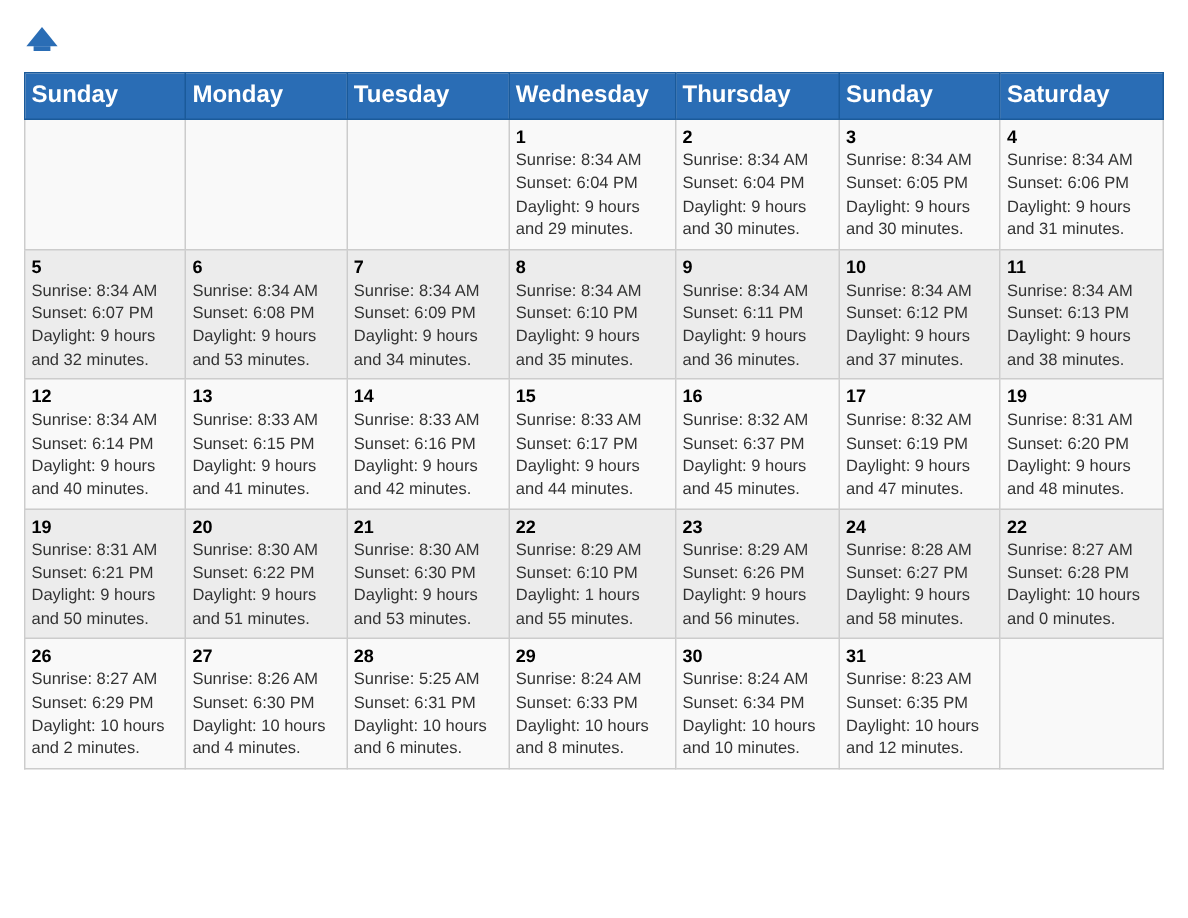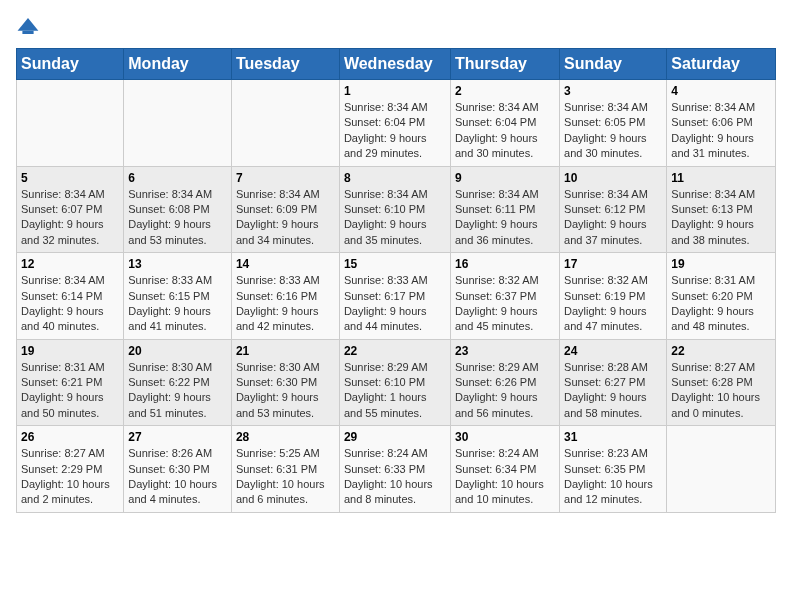--- a/index.html
+++ b/index.html
@@ -334,21 +334,21 @@
           <span>Sunset: 6:28 PM</span><br>
           <span>Daylight: 10 hours and 0 minutes.</span>
         </div>
         </td>
       </tr>
       <tr>
         <td>
           <span class="day-number">26</span>
         <div class="day-info">
           <span>Sunrise: 8:27 AM</span><br>
-          <span>Sunset: 2:29 PM</span><br>
+          <span>Sunset: 6:29 PM</span><br>
           <span>Daylight: 10 hours and 2 minutes.</span>
         </div>
         </td>
         <td>
           <span class="day-number">27</span>
         <div class="day-info">
           <span>Sunrise: 8:26 AM</span><br>
           <span>Sunset: 6:30 PM</span><br>
           <span>Daylight: 10 hours and 4 minutes.</span>
         </div>

